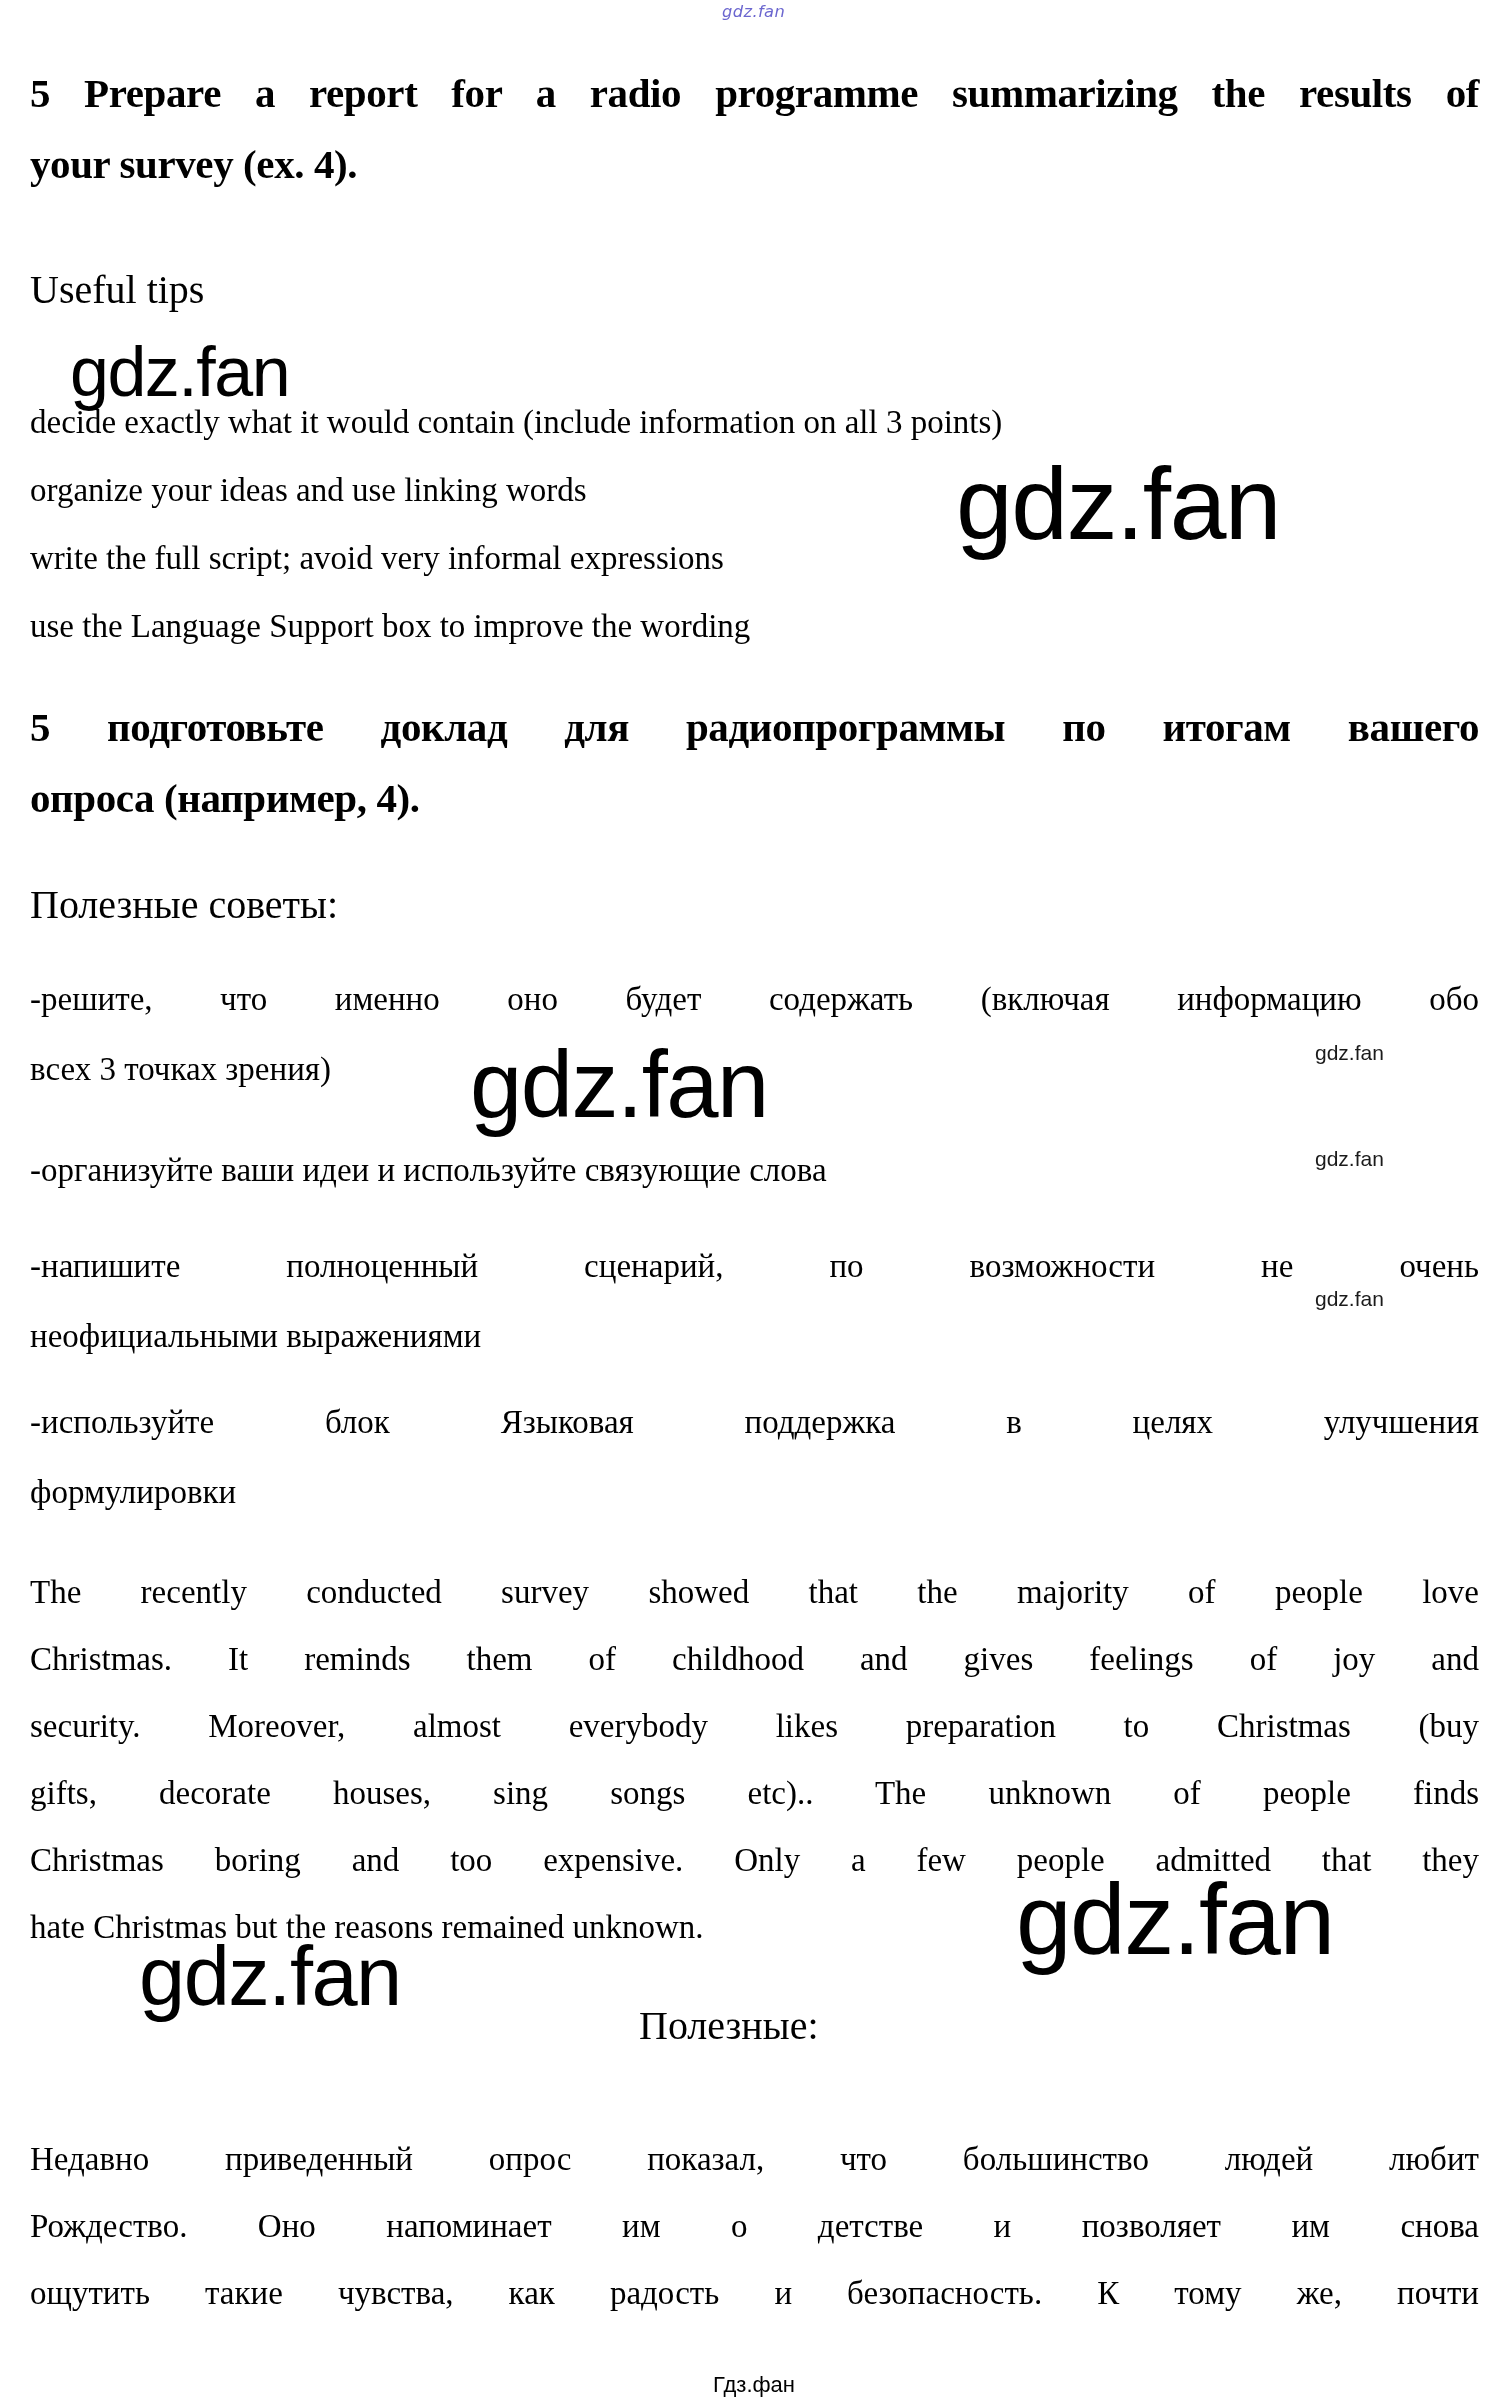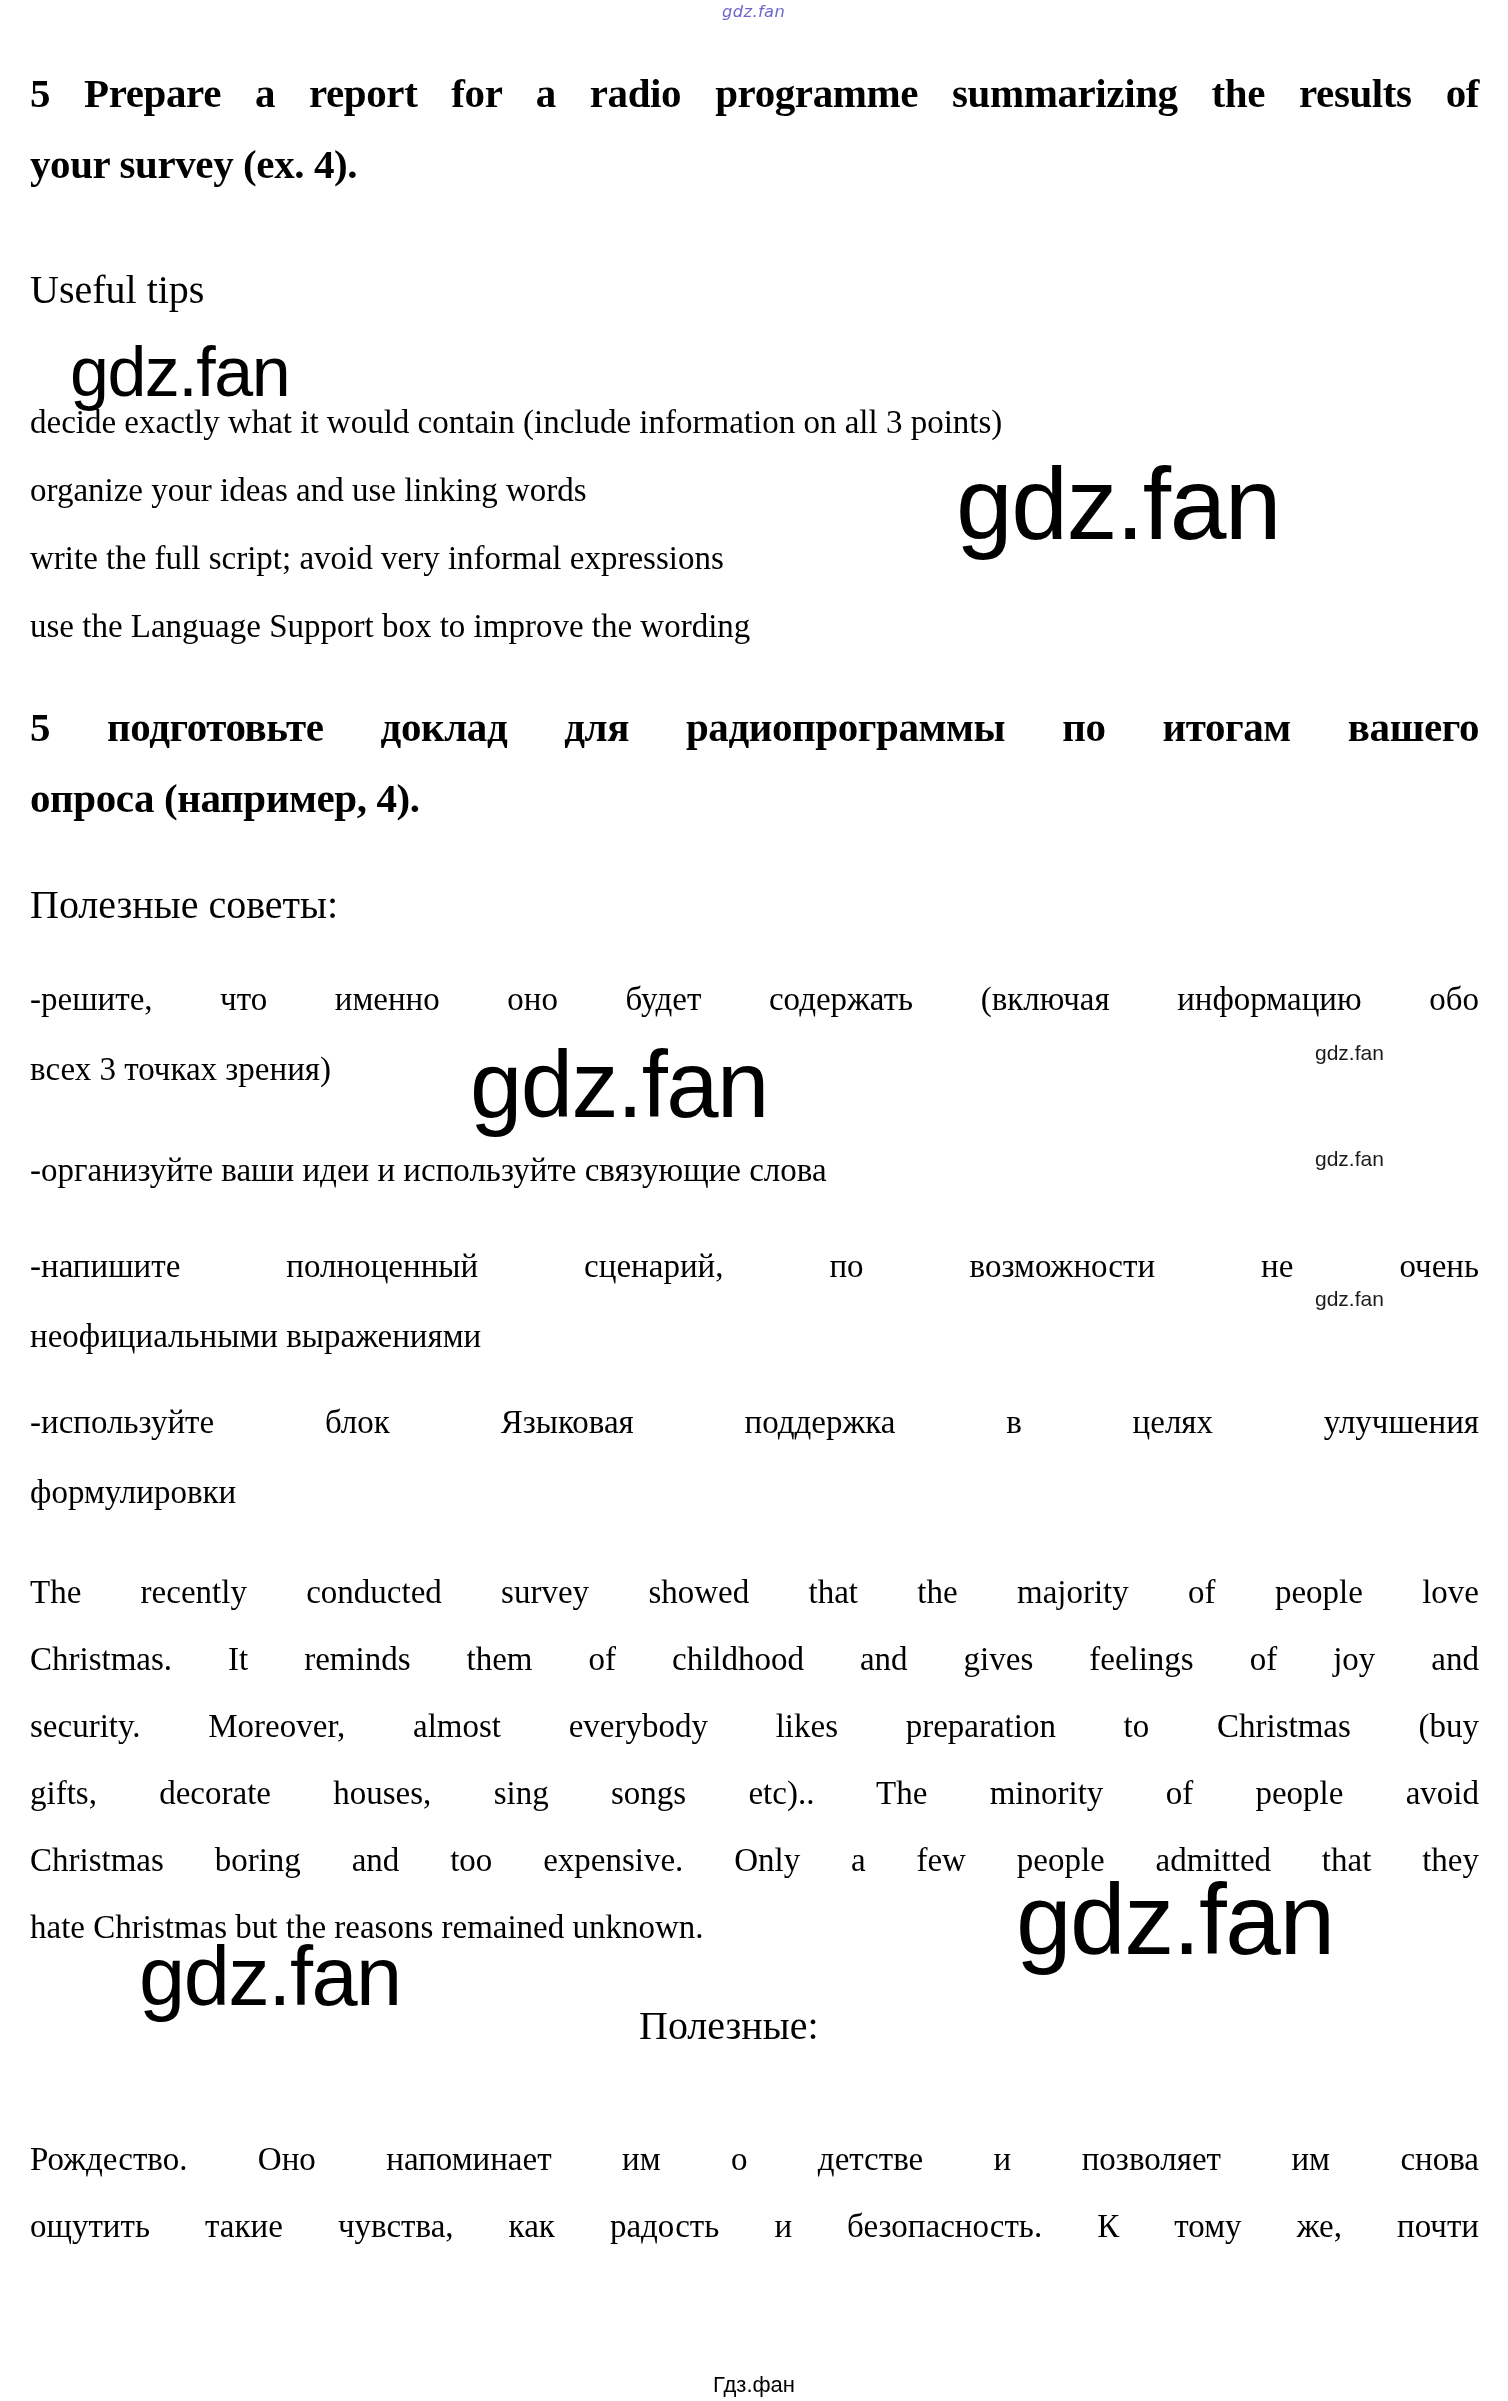--- a/index.html
+++ b/index.html
@@ -123,32 +123,33 @@
 
   <div class="abs txt body-block lh95" style="left:30px; top:1387px;">
     <div class="line just">-используйте блок Языковая поддержка в целях улучшения</div>
     <div class="line">формулировки</div>
   </div>
 
   <div class="abs txt body-block lh90" style="left:30px; top:1559px;">
     <div class="line just">The recently conducted survey showed that the majority of people love</div>
     <div class="line just">Christmas. It reminds them of childhood and gives feelings of joy and</div>
     <div class="line just">security. Moreover, almost everybody likes preparation to Christmas (buy</div>
-    <div class="line just">gifts, decorate houses, sing songs etc).. The minority of people avoid</div>
+    <div class="line just">gifts, decorate houses, sing songs etc).. The unknown of people finds</div>
     <div class="line just">Christmas boring and too expensive. Only a few people admitted that they</div>
     <div class="line">hate Christmas but the reasons remained unknown.</div>
   </div>
 
   <div class="wm" style="left:1016px; top:1868px; font-size:100px;">gdz.fan</div>
 
   <div class="wm" style="left:139px; top:1935px; font-size:83px;">gdz.fan</div>
 
   <div class="abs txt heading" style="left:639px; top:2004px;">Полезные:</div>
 
   <div class="abs txt body-block lh90" style="left:30px; top:2126px;">
+    <div class="line just">Недавно приведенный опрос показал, что большинство людей любит</div>
     <div class="line just">Рождество. Оно напоминает им о детстве и позволяет им снова</div>
     <div class="line just">ощутить такие чувства, как радость и безопасность. К тому же, почти</div>
   </div>
 
   <div class="footer">Гдз.фан</div>
 
 </div>
 
 
 </body></html>

